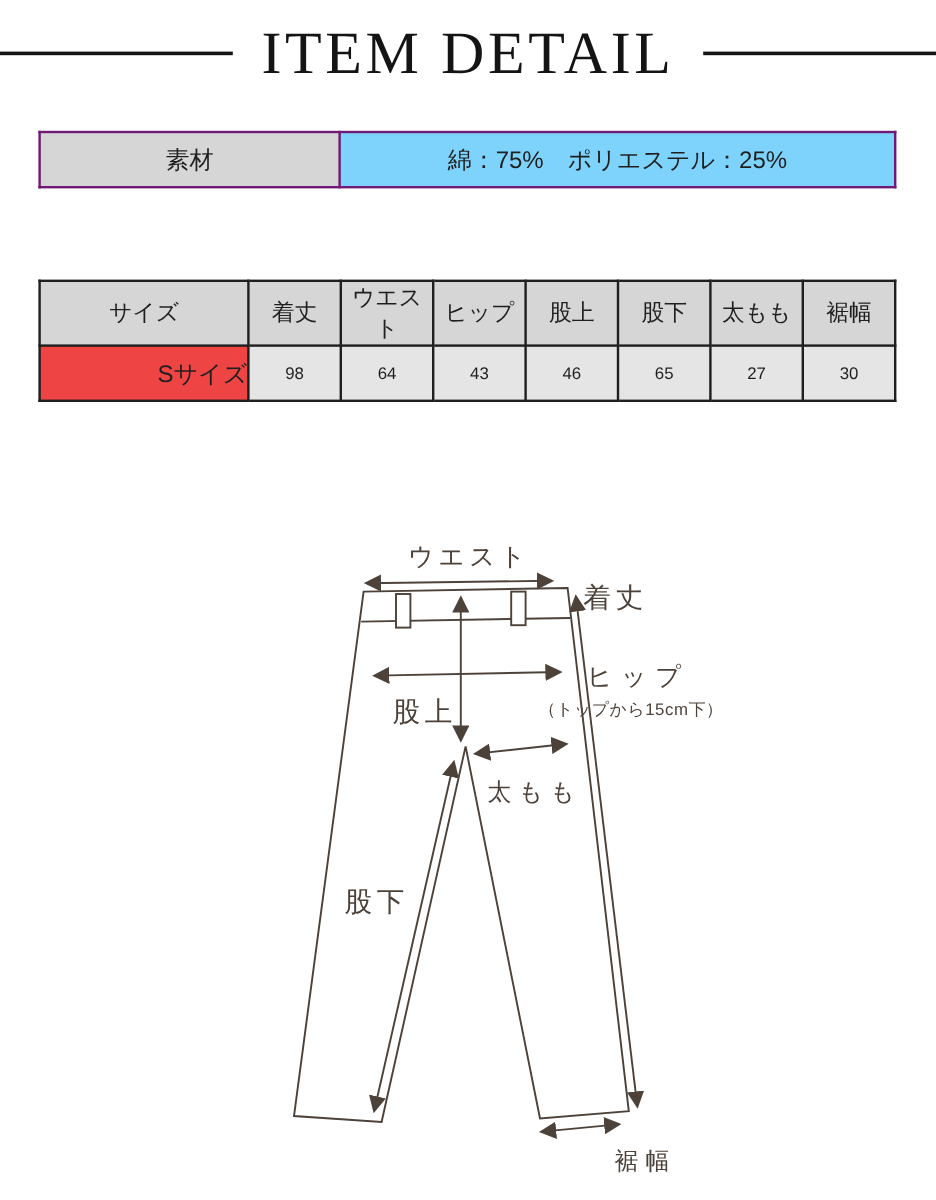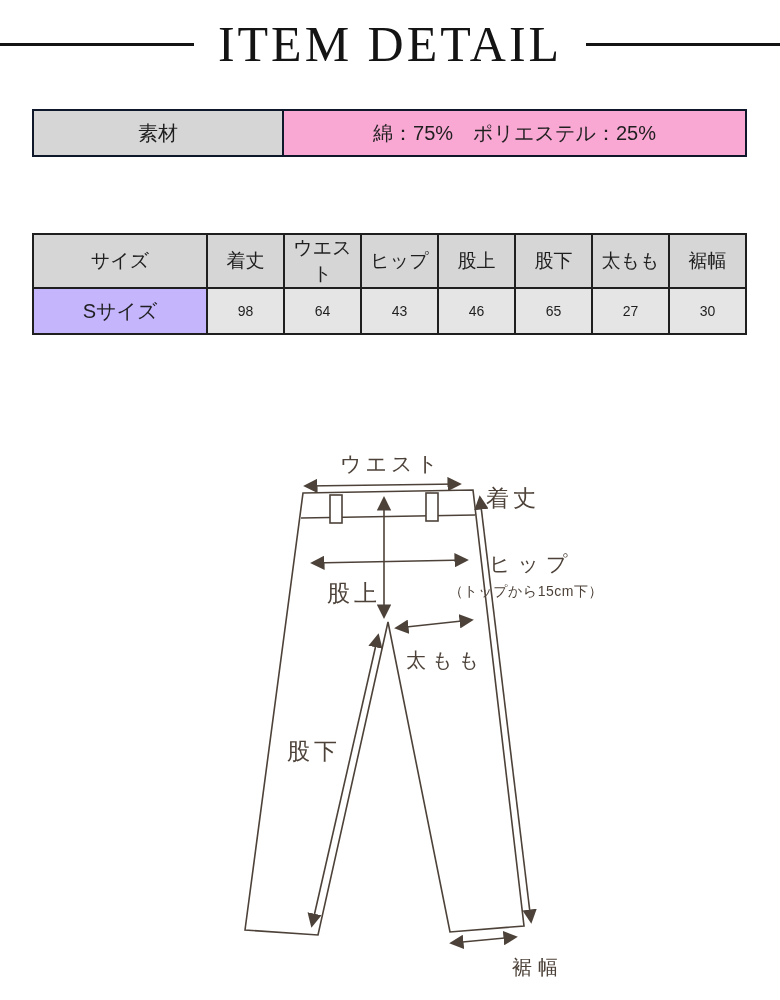--- a/index.html
+++ b/index.html
@@ -10,31 +10,31 @@
   .title-row { position:absolute; top:18px; left:0; width:780px; height:52px;
                display:flex; align-items:center; }
   .rule { flex:1; height:3px; background:#141414; }
   .page-title { font-family:"Liberation Serif","DejaVu Serif",serif; font-weight:400;
                 font-size:50px; letter-spacing:3px; color:#141414; margin:0 24px;
                 white-space:nowrap; }
 
   
   table { border-collapse:collapse; table-layout:fixed; }
   .info-table { position:absolute; left:32px; top:109px; width:713px; }
-  .info-table th, .info-table td { border:2px solid #0f172a; height:46px;
+  .info-table th, .info-table td { border:2px solid #701a75; height:46px;
       text-align:center; vertical-align:middle; font-size:20px; font-weight:400; color:#1f1f1f; }
   .info-table th { background:#d6d6d6; }
-  .info-table td { background:#f9a8d4; }
+  .info-table td { background:#7dd3fc; }
 
   
   .size-table { position:absolute; left:32px; top:233px; width:713px; }
   .size-table th, .size-table td { border:2px solid #1f1f1f; text-align:center;
       vertical-align:middle; font-weight:400; color:#1f1f1f; }
   .size-table thead th { background:#d6d6d6; height:45px; font-size:19px; }
-  .size-table tbody th { background:#c4b5fd; height:46px; font-size:20px; }
+  .size-table tbody th { background:#ef4444; height:46px; font-size:20px;text-align:right; }
   .size-table tbody td { background:#e5e5e5; height:46px; font-size:14px; }
 
   
   .size-note { position:absolute; top:399px; right:35px; font-size:17px;
                color:#757575; letter-spacing:0.5px; }
 
   
   .diagram { position:absolute; left:0; top:440px; }
   .diagram .ln { fill:none; stroke:#4d4239; stroke-width:1.6; }
   .diagram .fillw { fill:#ffffff; }

